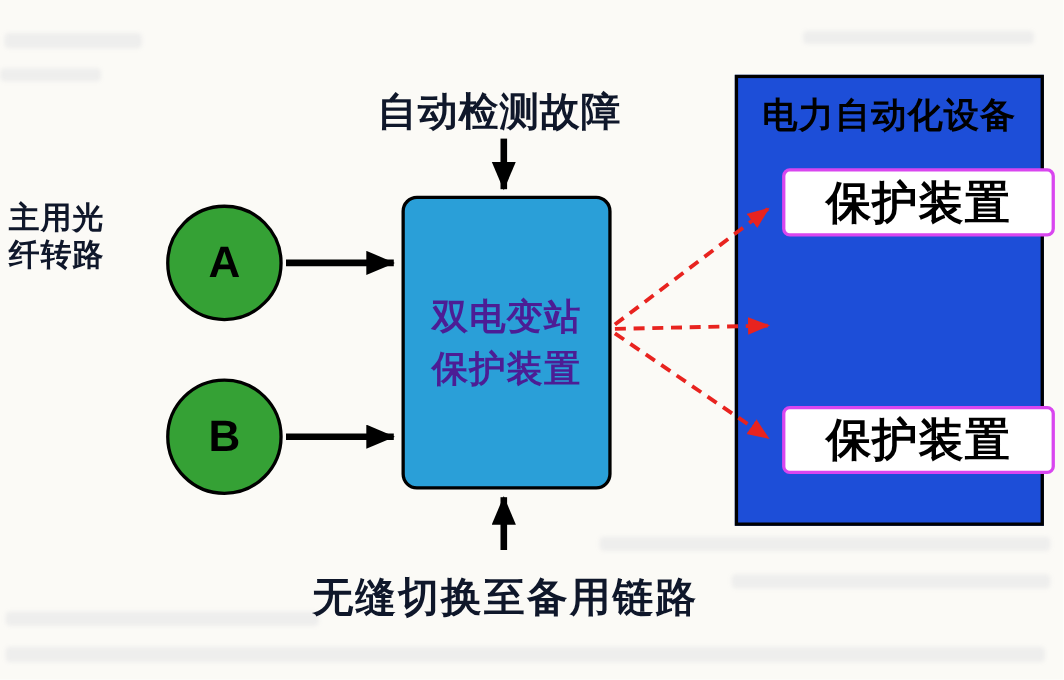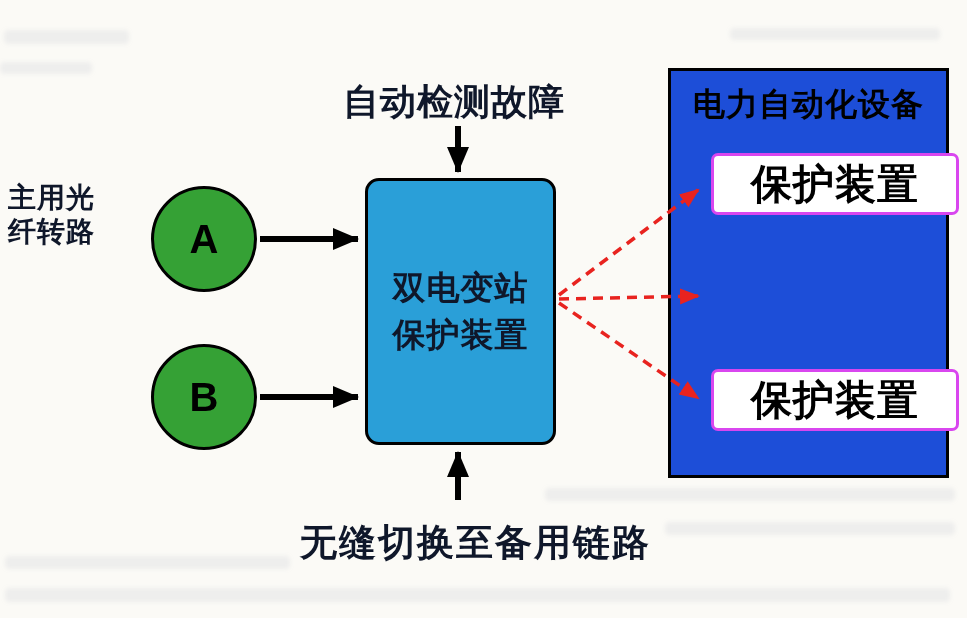--- a/index.html
+++ b/index.html
@@ -23,21 +23,21 @@
     border-radius: 4px;
     pointer-events: none;
   }
   .lbl {
     position: absolute;
     font-weight: 700;
     color: #0f172a;
     white-space: nowrap;
   }
   .top-label    { left: 343px; top: 78px;  font-size: 36px; letter-spacing: 1px; }
-  .bottom-label { left: 300px; top: 518px; font-size: 37px; letter-spacing: 2px; text-align: center; }
+  .bottom-label { left: 284px; top: 518px; font-size: 37px; letter-spacing: 2px; text-align: center; }
   .left-label   { font-size: 28px; line-height: 1.22; letter-spacing: 1px; }
   .left-label-top    { left: 8px; top: 181px; }
   .left-label-bottom { left: 8px; top: 354px; }
 
   .circle {
     position: absolute;
     width: 106px; height: 106px;
     border-radius: 50%;
     background: #35a135;
     border: 3px solid #000;
@@ -49,21 +49,21 @@
 
   .center-box {
     position: absolute;
     left: 365px; top: 178px;
     width: 191px; height: 267px;
     background: #2a9fd8;
     border: 3px solid #000;
     border-radius: 14px;
     display: flex; flex-direction: column;
     align-items: center; justify-content: center;
-    font-size: 33px; font-weight: 700; color: #0f172a;
+    font-size: 33px; font-weight: 700; color: #4c1d95;
     line-height: 1.4; letter-spacing: 1px;
   }
 
   .panel {
     position: absolute;
     left: 668px; top: 68px;
     width: 281px; height: 410px;
     background: #1d4ed8;
     border: 3px solid #000;
   }

